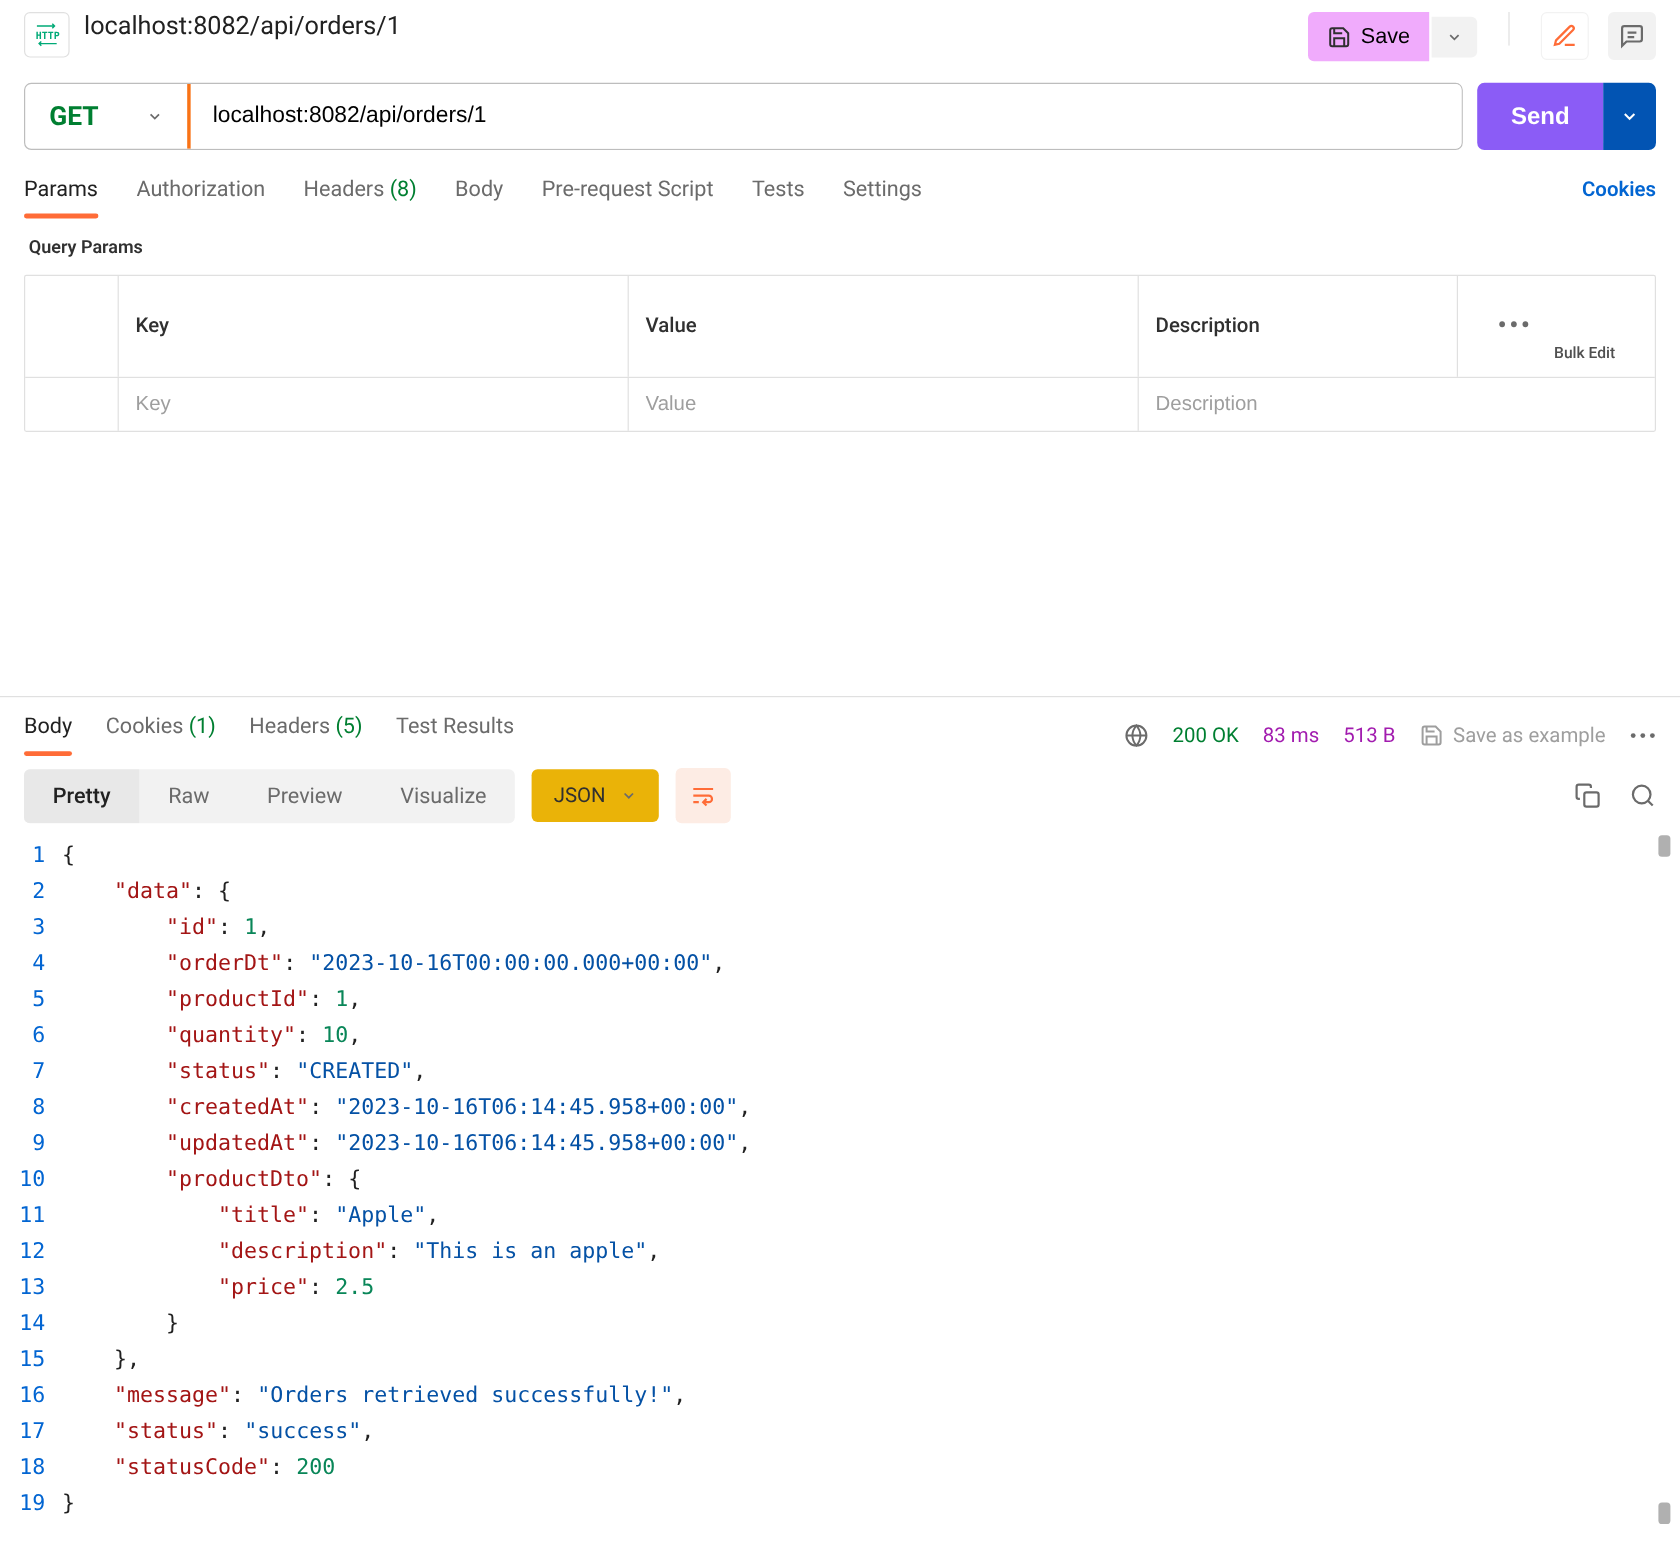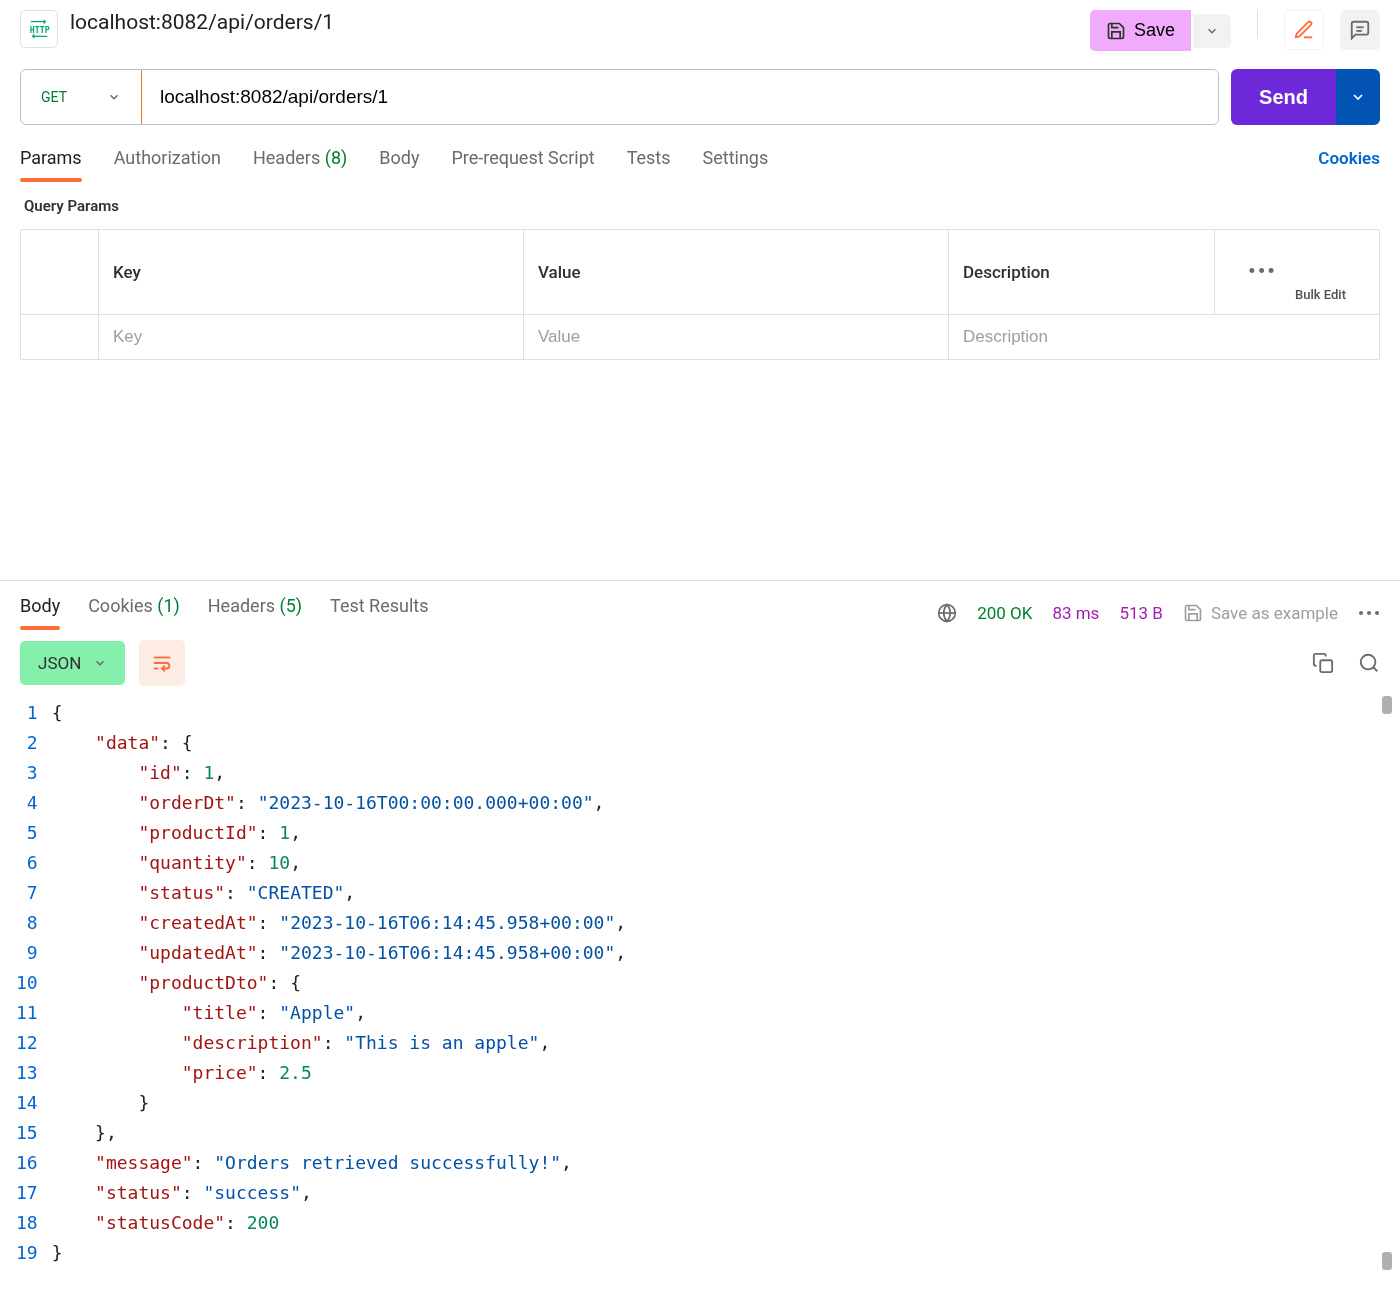--- a/index.html
+++ b/index.html
@@ -9,24 +9,24 @@
 .http-icon svg { width: 22px; height: 22px; }
 .tab-title { font-size: 21px; font-weight: 400; flex: 1; }
 .save-group { display: flex; align-items: center; }
 .save-btn { display: flex; align-items: center; gap: 8px; background: #f0abfc; border: none; padding: 10px 16px; font-size: 18px; border-radius: 5px 0 0 5px; cursor: pointer; }
 .save-dropdown { background: #f2f2f2; border: none; padding: 10px 12px; border-radius: 0 5px 5px 0; margin-left: 2px; cursor: pointer; display: flex; align-items: center;}
 .divider { width: 1px; height: 28px; background: #e0e0e0; margin: 0 14px; }
 .icon-btn { width: 40px; height: 40px; border: 1px solid #f2f2f2; background: #fff; border-radius: 5px; display: flex; align-items: center; justify-content: center; cursor: pointer; }
 .icon-btn.comment { background: #f2f2f2; margin-left: 4px;}
 .url-bar { display: flex; align-items: stretch; margin: 8px 20px 0; gap: 12px; }
 .url-input-group { display: flex; flex: 1; border: 1px solid #bdbdbd; border-radius: 6px; overflow: hidden; }
-.method-select { display: flex; align-items: center; gap: 40px; padding: 0 20px; color: #007f31; font-weight: 400; font-size: 14px; border-right: 1px solid #f97316; cursor: pointer; }
+.method-select { display: flex; align-items: center; gap: 40px; padding: 0 20px; color: #007f31; font-weight: 700; font-size: 22px; border-right: 3px solid #f97316; cursor: pointer; }
 .url-input { flex: 1; border: none; outline: none; font-size: 19px; padding: 16px 18px; }
 .send-group { display: flex; }
-.send-btn { background: #6d28d9; color: #fff; border: none; font-size: 20px; font-weight: 600; padding: 0 28px; border-radius: 6px 0 0 6px; cursor: pointer; }
+.send-btn { background: #8b5cf6; color: #fff; border: none; font-size: 20px; font-weight: 600; padding: 0 28px; border-radius: 6px 0 0 6px; cursor: pointer; }
 .send-dropdown { background: #0254b3; border: none; padding: 0 14px; border-radius: 0 6px 6px 0; cursor: pointer; display: flex; align-items: center;}
 .req-tabs { display: flex; align-items: flex-end; padding: 22px 20px 0; gap: 32px; border-bottom: 1px solid transparent; }
 .req-tab { color: #6b6b6b; font-size: 18px; padding-bottom: 14px; cursor: pointer; position: relative;}
 .req-tab.active { color: #212121; }
 .req-tab.active::after { content: ""; position: absolute; bottom: 0; left: 0; right: 0; height: 4px; background: #ff6c37; border-radius: 2px;}
 .req-tab .count { color: #007f31; }
 .cookies-link { margin-left: auto; color: #0265d2; font-weight: 600; font-size: 17px; cursor: pointer; padding-bottom: 14px;}
 .section-title { padding: 14px 24px; font-size: 15px; font-weight: 600; color: #303030; }
 .params-table { margin: 0 20px; border: 1px solid #e0e0e0; border-radius: 2px; }
 .params-header-row, .params-input-row { display: flex; }
@@ -52,21 +52,21 @@
 .resp-meta { margin-left: auto; display: flex; align-items: center; gap: 20px; }
 .globe-icon { color:#6b6b6b; }
 .status-200 { color:#007f31; font-size:17px;}
 .time-size { color:#a21caf; font-size:17px;}
 .save-example { display:flex; gap:8px; align-items:center; color:#9e9e9e; font-size:17px; cursor:pointer;}
 .more-h { color:#6b6b6b; cursor:pointer; font-size:22px; letter-spacing:3px;}
 .view-toolbar { display:flex; align-items:center; padding: 10px 20px; gap: 14px; }
 .view-tabs { display:flex; background:#f2f2f2; border-radius:5px; overflow:hidden;}
 .view-tab { padding: 12px 24px; font-size:18px; color:#6b6b6b; cursor:pointer;}
 .view-tab.active { background:#e8e8e8; color:#212121; font-weight:500;}
-.format-select { display:flex; align-items:center; gap:12px; background:#86efac; padding: 12px 18px; border-radius:5px; font-size:17px; color:#303030; cursor:pointer;}
+.format-select { display:flex; align-items:center; gap:12px; background:#eab308; padding: 12px 18px; border-radius:5px; font-size:17px; color:#303030; cursor:pointer;}
 .wrap-btn { background:#fdece4; border:none; width:46px; height:46px; border-radius:5px; display:flex; align-items:center; justify-content:center; cursor:pointer;}
 .tool-right { margin-left:auto; display:flex; gap:24px;}
 .tool-icon { color:#6b6b6b; cursor:pointer;}
 .code-area { position:relative; margin: 0 8px 0 8px; display:flex;}
 .gutter { text-align:right; padding: 2px 14px 2px 8px; color:#0265d2; font-family: "SF Mono", Consolas, Menlo, monospace; font-size:18px; line-height:30px;}
 .code { flex:1; font-family: "SF Mono", Consolas, Menlo, monospace; font-size:18px; line-height:30px; white-space:pre; padding:2px 0;}
 .tok-key { color:#a31515; }
 .tok-punct { color:#212121; }
 .tok-str { color:#0451a5; }
 .tok-num { color:#098658; }
@@ -215,20 +215,26 @@
       <svg width="22" height="6" viewBox="0 0 22 6">
           <circle cx="3" cy="3" r="2" fill="#6b6b6b"></circle>
           <circle cx="11" cy="3" r="2" fill="#6b6b6b"></circle>
           <circle cx="19" cy="3" r="2" fill="#6b6b6b"></circle>
         </svg>
     </span>
   </div>
 </div>
 
 <div class="view-toolbar">
+  <div class="view-tabs">
+    <div class="view-tab active">Pretty</div>
+    <div class="view-tab">Raw</div>
+    <div class="view-tab">Preview</div>
+    <div class="view-tab">Visualize</div>
+  </div>
   <div class="format-select">
     <span>JSON</span>
     <svg width="14" height="14" viewBox="0 0 24 24" fill="none" stroke="#6b6b6b" stroke-width="2.5">
         <polyline points="6 9 12 15 18 9"></polyline>
       </svg>
   </div>
   <button class="wrap-btn">
     <svg width="22" height="22" viewBox="0 0 24 24" fill="none" stroke="#ff6c37" stroke-width="2">
         <line x1="3" y1="6" x2="21" y2="6"></line>
         <path d="M3 12 H17 a3 3 0 0 1 0 6 H13"></path>

